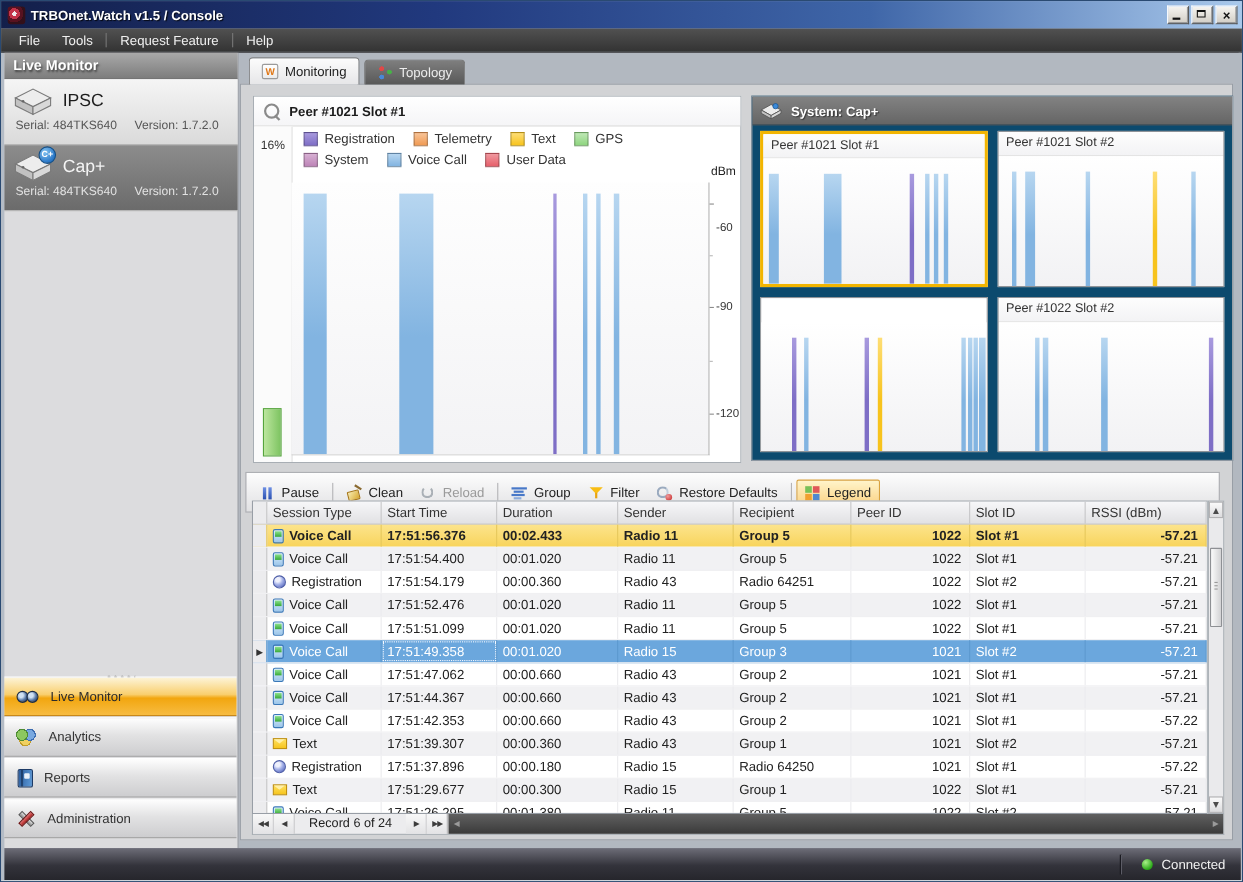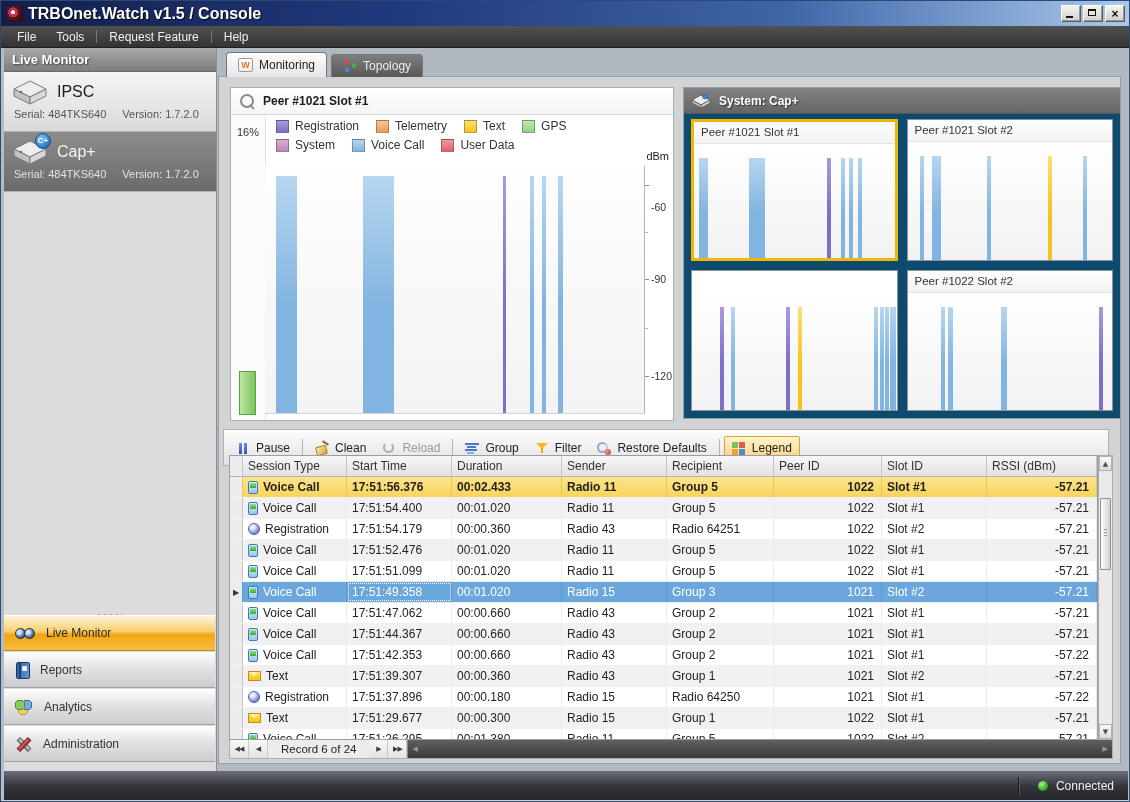--- a/index.html
+++ b/index.html
@@ -7,21 +7,21 @@
        font-family:"Liberation Sans","DejaVu Sans",sans-serif;font-size:12px;color:#222;
        background:#b6bcc4;border:1px solid #2a4a72;box-sizing:border-box;}
   .glyph{font-family:"DejaVu Sans",sans-serif;}
 
   
   .titlebar{position:absolute;left:0;top:0;width:100%;height:25px;
     background:linear-gradient(90deg,#131f4a 0%,#21397e 35%,#3f66a8 70%,#a9c9ec 100%);
     display:flex;align-items:center;padding:0 4px;box-sizing:border-box;}
   .app-icon{width:16px;height:16px;border-radius:3px;margin:0 5px 0 2px;flex:none;
     background:radial-gradient(circle at 38% 40%,#f0e8ea 0 2px,#c23248 2px 5px,#571220 5px 8px,#33101a 8px);}
-  .title-text{color:#fff;font-weight:bold;font-size:16px;text-shadow:1px 1px 1px rgba(0,0,0,.8);}
+  .title-text{color:#fff;font-weight:bold;font-size:12px;text-shadow:1px 1px 1px rgba(0,0,0,.8);}
   .win-controls{margin-left:auto;display:flex;gap:2px;}
   .win-btn{width:18px;height:15px;background:linear-gradient(#f6f4f0,#d2cec6);
     border:1px solid #fff;border-right-color:#5a5a5a;border-bottom-color:#5a5a5a;
     box-shadow:inset -1px -1px 0 #9a9a9a;position:relative;display:flex;align-items:center;justify-content:center;}
   .wb-min::before{content:"";position:absolute;left:4px;bottom:3px;width:7px;height:2px;background:#111;}
   .wb-max::before{content:"";position:absolute;left:4px;top:3px;width:8px;height:7px;border:1px solid #111;border-top-width:2px;box-sizing:border-box;}
   .wb-close{font-weight:bold;font-size:12px;color:#111;line-height:1;}
 
   
   .menubar{position:absolute;left:0;top:25px;width:100%;height:22px;
@@ -296,26 +296,26 @@
           </div>
         </div>
       </div>
     <div class="sb-splitter"></div>
     <div class="sb-nav" id="sb-nav">
         <div class="sb-nav-item active">
           <span class="nav-icon binoculars-icon"></span>
           <span>Live Monitor</span>
         </div>
         <div class="sb-nav-item">
+          <span class="nav-icon analytics-circles-icon"></span>
+          <span>Analytics</span>
+        </div>
+        <div class="sb-nav-item">
           <span class="nav-icon report-book-icon"></span>
           <span>Reports</span>
-        </div>
-        <div class="sb-nav-item">
-          <span class="nav-icon analytics-circles-icon"></span>
-          <span>Analytics</span>
         </div>
         <div class="sb-nav-item">
           <span class="nav-icon admin-tools-icon"></span>
           <span>Administration</span>
         </div>
       </div>
   </div>
 
   <div class="main">
     <div class="tabs" id="tab-bar">

